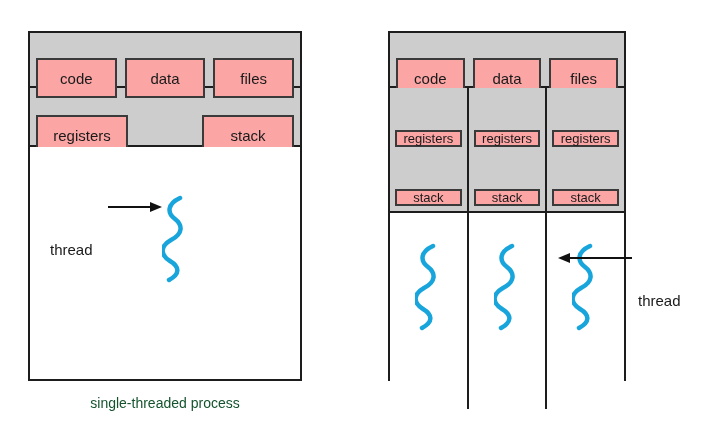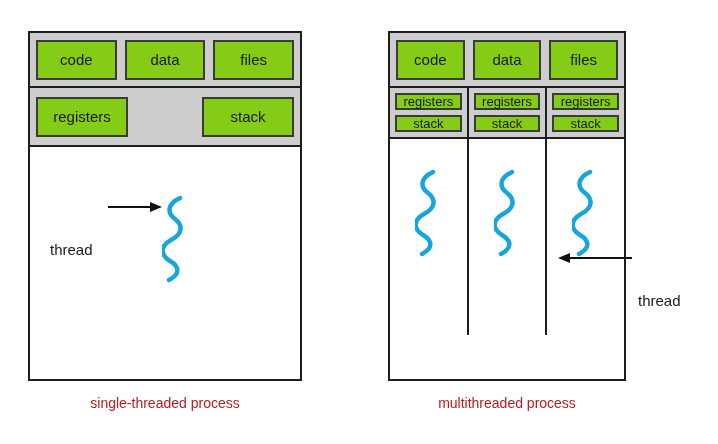--- a/index.html
+++ b/index.html
@@ -36,30 +36,31 @@
     background: #cdcdcd;
     border-bottom: 2px solid #1d1d1d;
     display: flex;
     align-items: center;
     padding: 5px 6px;
     gap: 8px;
   }
 
   .cell {
     box-sizing: border-box;
-    background: #84cc16;
+    background: #fca5a5;
     border: 2px solid #3a3a3a;
     height: 40px;
     display: flex;
     align-items: center;
     justify-content: center;
     font-size: 15px;
     color: #1a1a1a;
     flex: 1 1 0;
     line-height: 1;
+    margin-top: 37px;
   }
 
   .body-area {
     position: relative;
     background: #ffffff;
     display: flex;
   }
 
   .col {
     position: relative;
@@ -83,21 +84,21 @@
     color: #1a1a1a;
     white-space: nowrap;
     line-height: 1;
     margin-top: 43px;
   }
   .arrow-svg { position: absolute; }
 
   .caption {
     position: absolute;
     font-size: 14px;
-    color: #b91c1c;
+    color: #14532d;
     white-space: nowrap;
     text-align: center;
     line-height: 1;
   }
 
   
   #left-panel  { left: 28px;  top: 31px;  width: 274px; height: 350px; }
   #left-band-1 { height: 55px; }
   #left-band-2 { height: 59px; }
   #left-body   { height: 232px; }
@@ -219,15 +220,14 @@
     </div>
   </div>
 
   <svg class="arrow-svg" style="left:556px; top:248px; width:76px; height:20px;" viewBox="0 0 76 20">
     <line x1="76" y1="10" x2="10" y2="10" stroke="#111111" stroke-width="2.2"></line>
     <polygon points="2,10 14,5 14,15" fill="#111111"></polygon>
   </svg>
 
   <span class="thread-label" style="left:638px; top:250px;">thread</span>
 
-  <div class="caption cap-right">multithreaded process</div>
 
 </div>
 
 </body></html>

